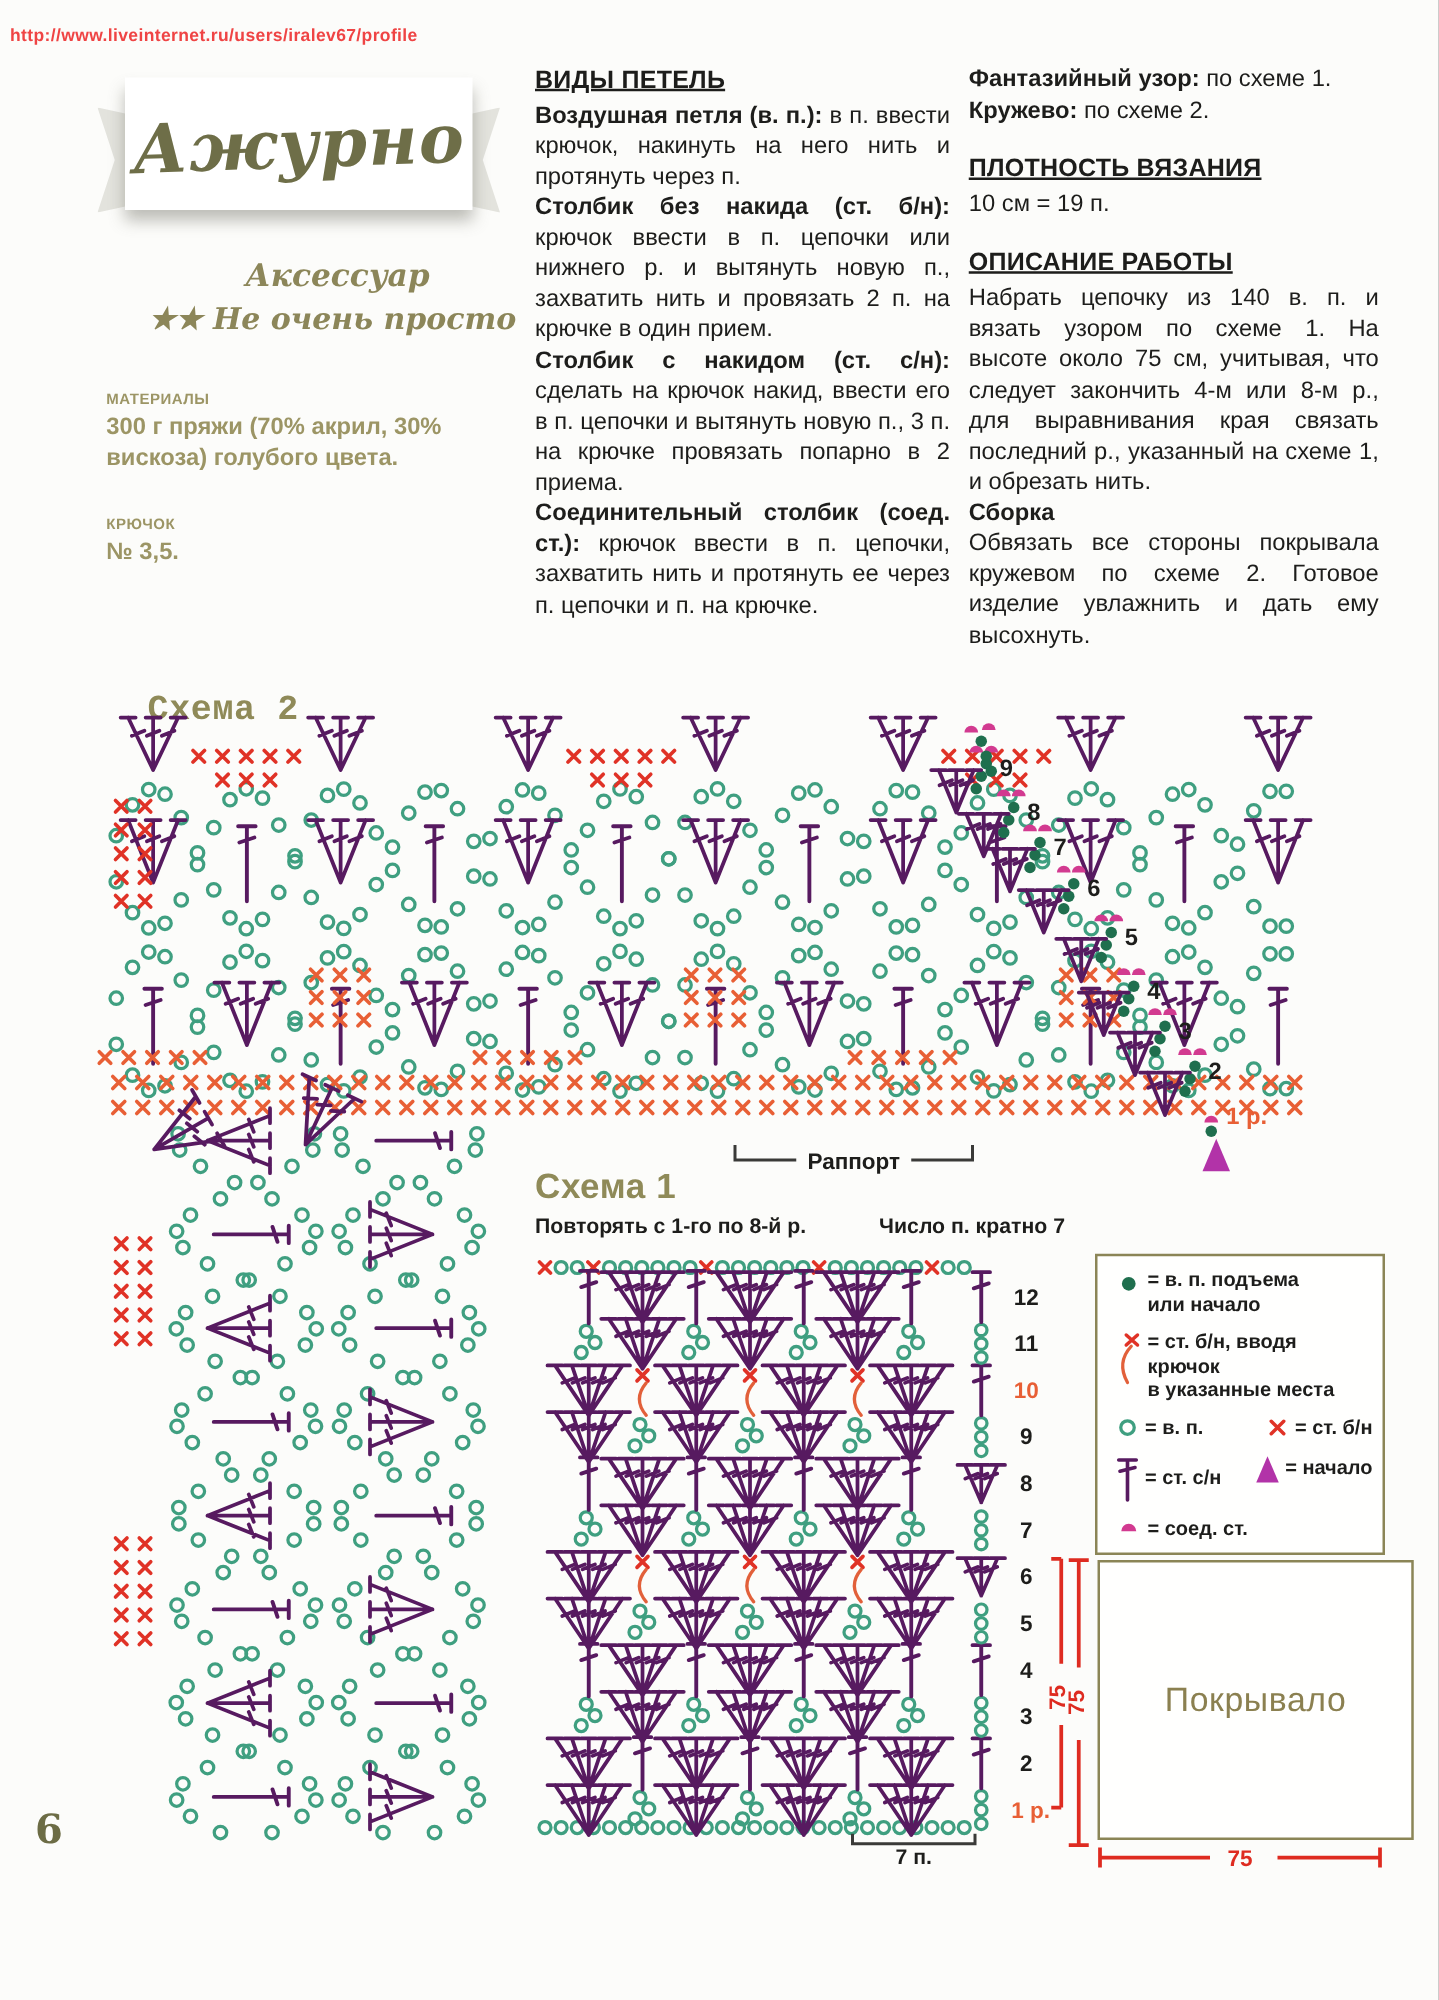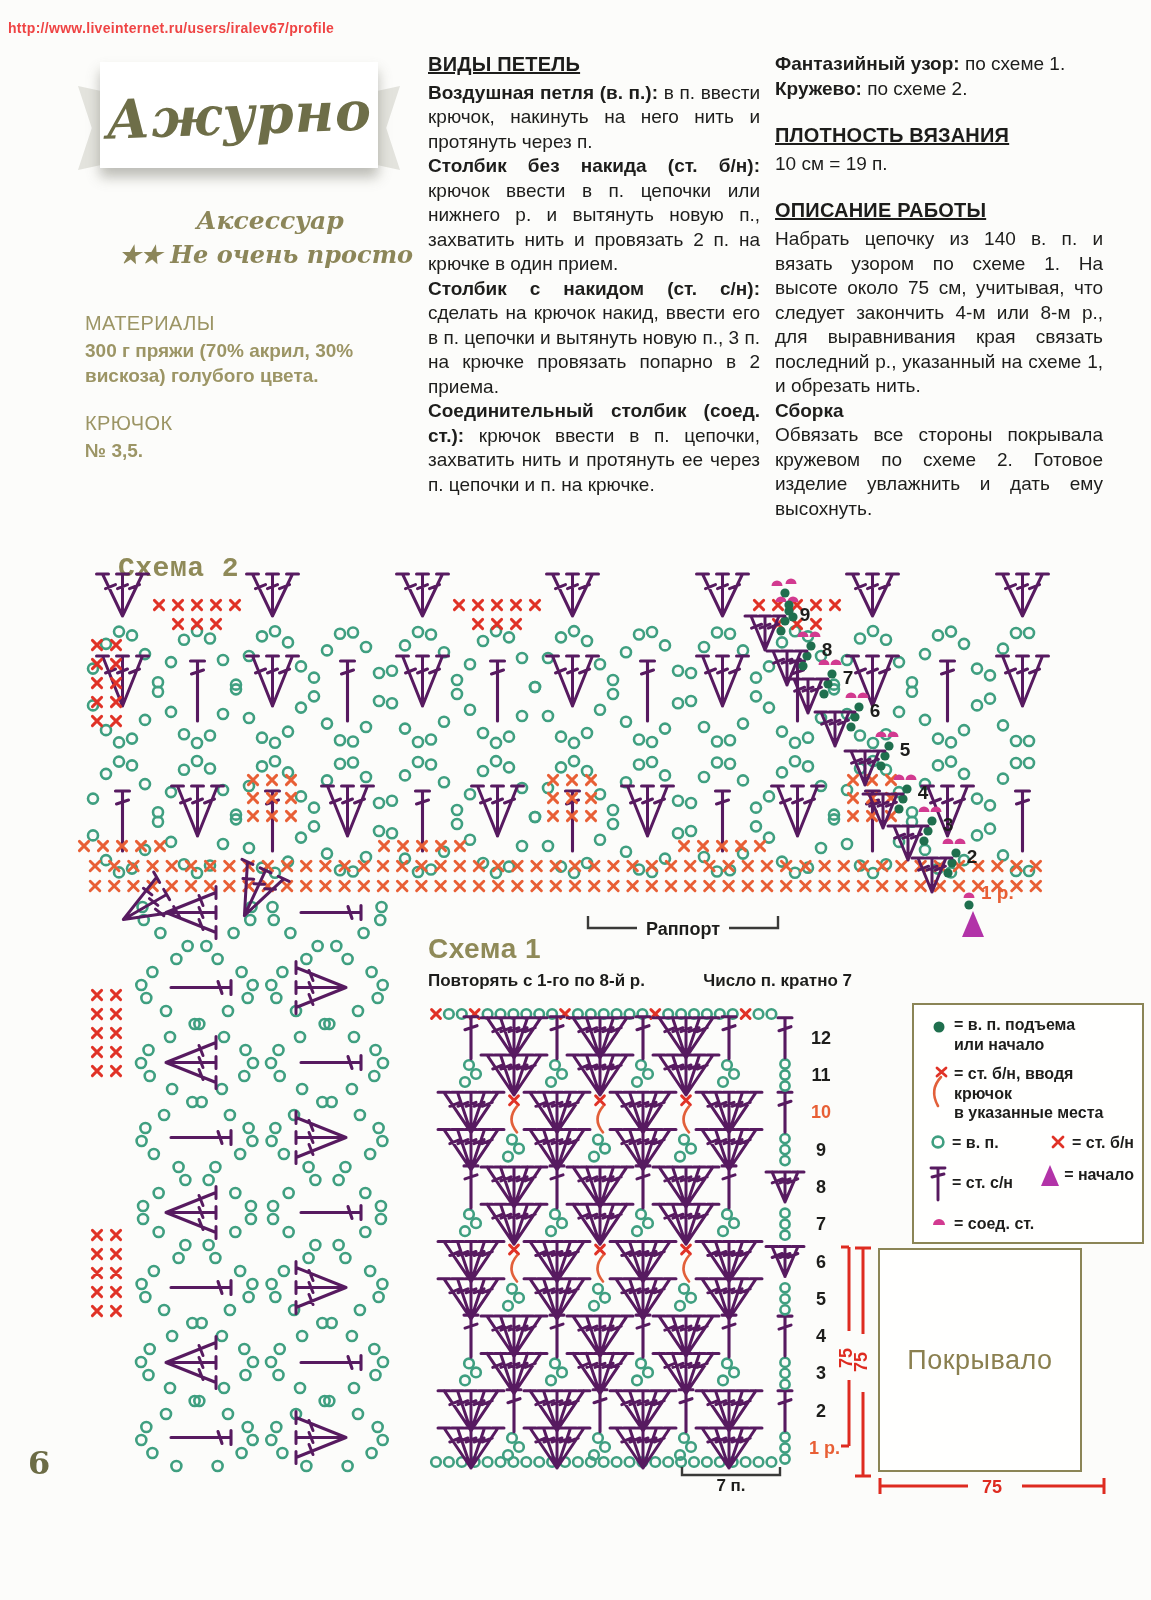--- a/index.html
+++ b/index.html
@@ -14,47 +14,47 @@
   .ribbon-end.left{left:-8px;clip-path:polygon(0 0,100% 12%,100% 88%,0 100%,30% 50%);}
   .ribbon-end.right{right:-8px;clip-path:polygon(100% 0,0 12%,0 88%,100% 100%,70% 50%);}
   .ribbon-main{position:absolute;left:14px;right:14px;top:4px;bottom:18px;background:#ffffff;
                box-shadow:0 9px 12px rgba(110,110,100,.45);display:flex;align-items:center;justify-content:center;}
   .logo{font-family:"DejaVu Serif",serif;font-style:italic;font-weight:bold;font-size:54px;
         color:#6e6e48;transform:rotate(-2deg);letter-spacing:1px;}
   .script{font-family:"DejaVu Serif",serif;font-style:italic;font-weight:bold;color:#8c8659;text-align:center;margin-left:31px;}
   .category{left:86px;top:206px;width:306px;font-size:25px;}
   .difficulty{left:70px;top:240px;width:330px;font-size:24px;}
   .oliveblock{color:#9c9565;}
-  .oliveblock .h{font-weight:normal;font-size:20px;letter-spacing:.4px;margin:0 0 4px 0;}
+  .oliveblock .h{font-weight:bold;font-size:12px;letter-spacing:.4px;margin:0 0 4px 0;}
   .oliveblock .t{font-size:19px;line-height:1.3;margin:0;font-weight:bold;}
   .materials{left:85px;top:312px;width:335px;}
   .hook{left:85px;top:412px;width:300px;}
   .col{font-size:19px;line-height:1.29;}
   .col .head{font-size:20px;font-weight:bold;text-decoration:underline;margin:0 0 3px 0;letter-spacing:.2px;}
   .col p{margin:0;text-align:justify;}
   .midcol{left:428px;top:52px;width:332px;}
   .rightcol{left:775px;top:52px;width:328px;}
   .gap{height:22px;}
   .subhead{font-weight:bold;}
   .scheme-title{font-size:28px;color:#8f8a58;font-weight:bold;letter-spacing:.5px;}
   .s2title{left:118px;top:553px;font-family:Liberation Mono, monospace;}
   .s1title{left:428px;top:933px;}
   .s1notes{left:428px;top:971px;width:424px;display:flex;justify-content:space-between;
            font-size:17px;font-weight:bold;color:#1d1d1b;}
   
-  .legend{left:912px;top:1003px;width:232px;border:2px solid #8b8556;background:#fffffe;
+  .legend{left:876px;top:1003px;width:232px;border:2px solid #8b8556;background:#fffffe;
           padding:10px 8px 6px 10px;box-sizing:border-box;font-size:16px;font-weight:bold;}
   .lrow{display:flex;align-items:flex-start;margin-bottom:10px;}
   .lrow .sym{flex:0 0 30px;display:flex;justify-content:center;}
   .lrow .lbl{white-space:pre-line;line-height:1.22;}
   .lpair{display:flex;align-items:center;}
   .lpair .sym{flex:0 0 28px;display:flex;justify-content:center;}
   .lrow.split{justify-content:space-between;}
   
-  .blanket{left:878px;top:1248px;width:204px;height:224px;border:2px solid #8b8556;background:#fffffe;
+  .blanket{left:878px;top:1248px;width:253px;height:224px;border:2px solid #8b8556;background:#fffffe;
            box-sizing:border-box;display:flex;align-items:center;justify-content:center;}
   .blanket span{font-size:27px;color:#8b8050;letter-spacing:.5px;}
   .pagenum{left:28px;top:1444px;font-family:"DejaVu Serif",serif;font-weight:bold;font-size:32px;color:#6c6c45;}
   svg{position:absolute;overflow:visible;}
   text{font-family:"Liberation Sans",sans-serif;}
 </style>
 </head>
 <body>
 
 <div id="page">

